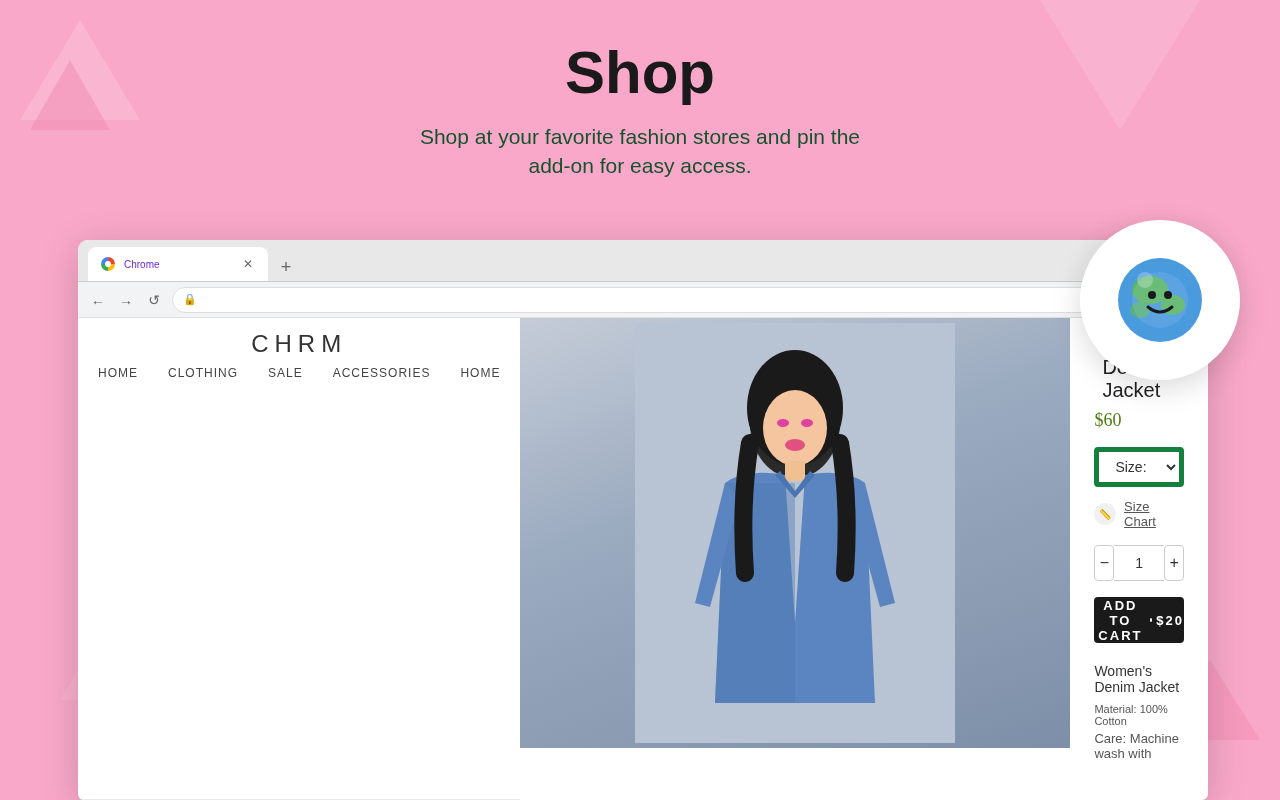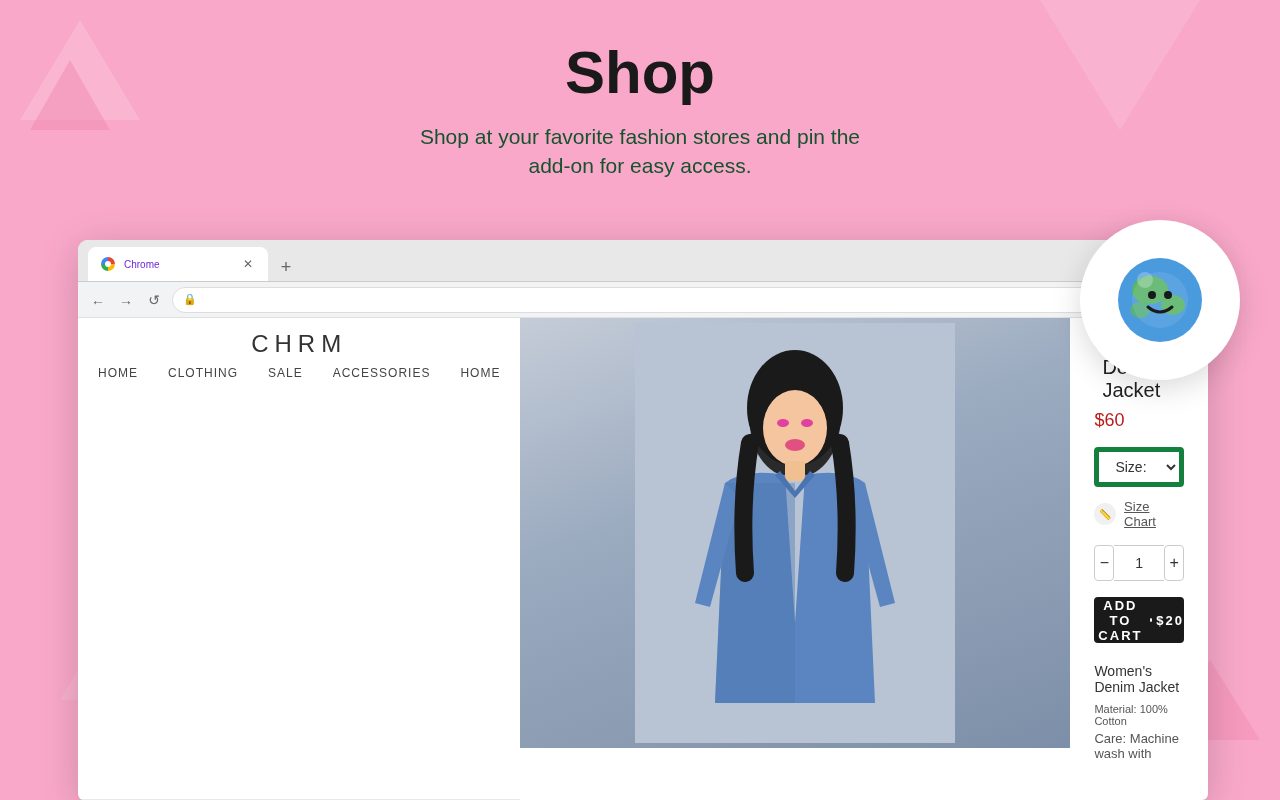--- a/index.html
+++ b/index.html
@@ -310,22 +310,23 @@
     .product-name {
       font-size: 20px;
       color: #222;
       margin-bottom: 8px;
       font-weight: 400;
       margin-left: 8px;
     }
 
     .product-price {
       font-size: 18px;
-      color: #b91c1c;
+      color: #4d7c0f;
       margin-bottom: 16px;
+      font-family: Liberation Serif, serif;
     }
 
     .size-selector {
       width: 100%;
       height: 40px;
       border: 5px solid #15803d;
       border-radius: 4px;
       padding: 0 12px;
       font-size: 14px;
       color: #333;

